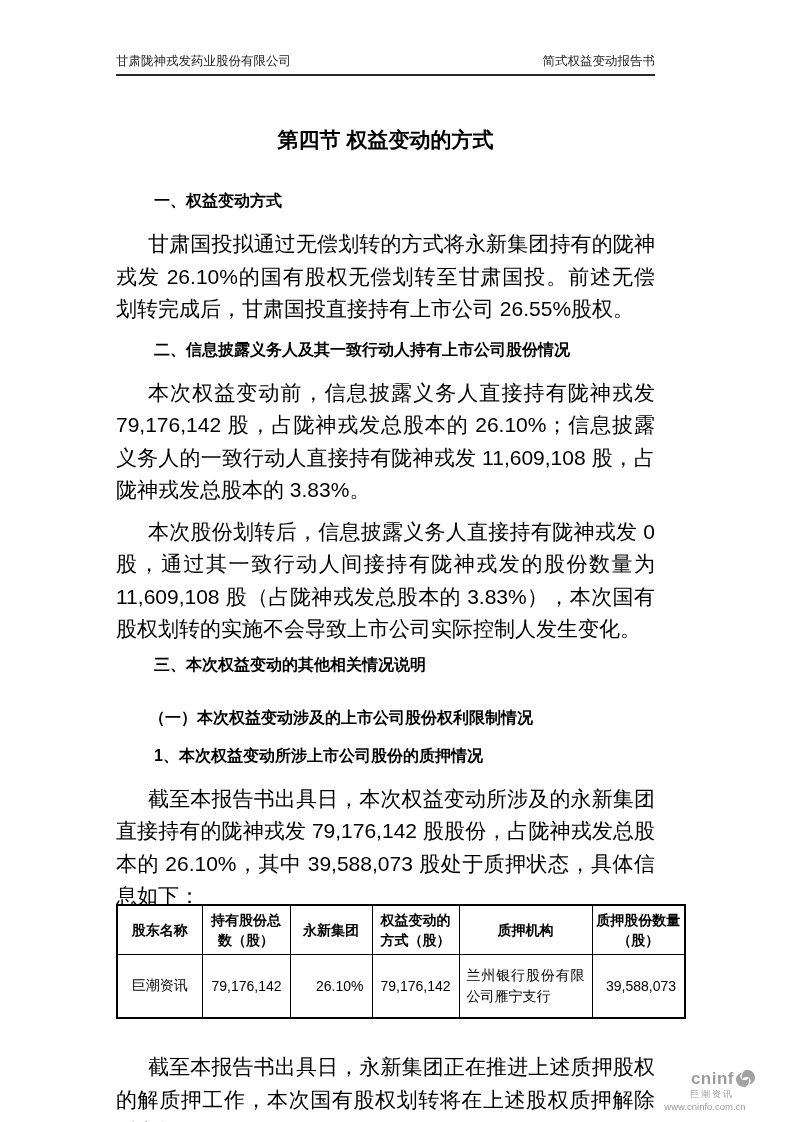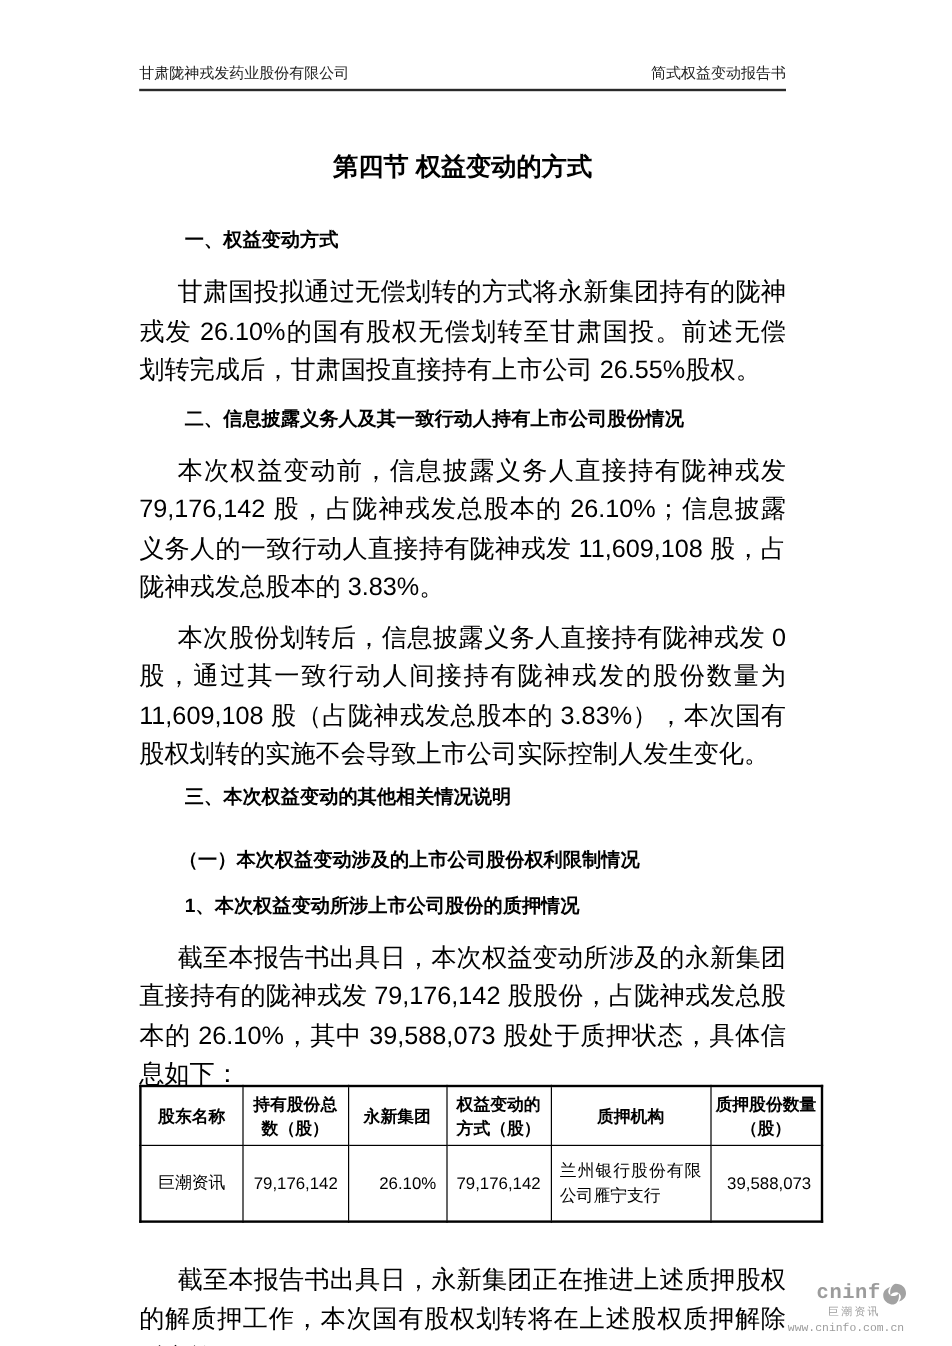--- a/index.html
+++ b/index.html
@@ -65,21 +65,21 @@
   .page-num {
     margin-top:18px;
     text-align:center;
     font-size:13px; line-height:16px;
     font-family:"Liberation Sans", sans-serif;
   }
   .cninfo-logo {
     position:absolute; right:11px; bottom:10px;
     width:102px;
     color:#9c9c9c;
-    font-family:Liberation Mono, monospace;
+    font-family:Liberation Sans, sans-serif;
   }
   .logo-row {
     display:flex; align-items:center; justify-content:flex-end;
     font-weight:bold; font-size:17px; line-height:17px; letter-spacing:0.5px;
   }
   .logo-row svg { margin-left:1px; }
   .logo-cn { text-align:center; font-size:9px; line-height:10px; letter-spacing:2px; margin-top:1px; padding-left:14px; }
   .logo-url { text-align:center; font-size:9.5px; line-height:11px; margin-top:2px; }
 </style>
 </head>

